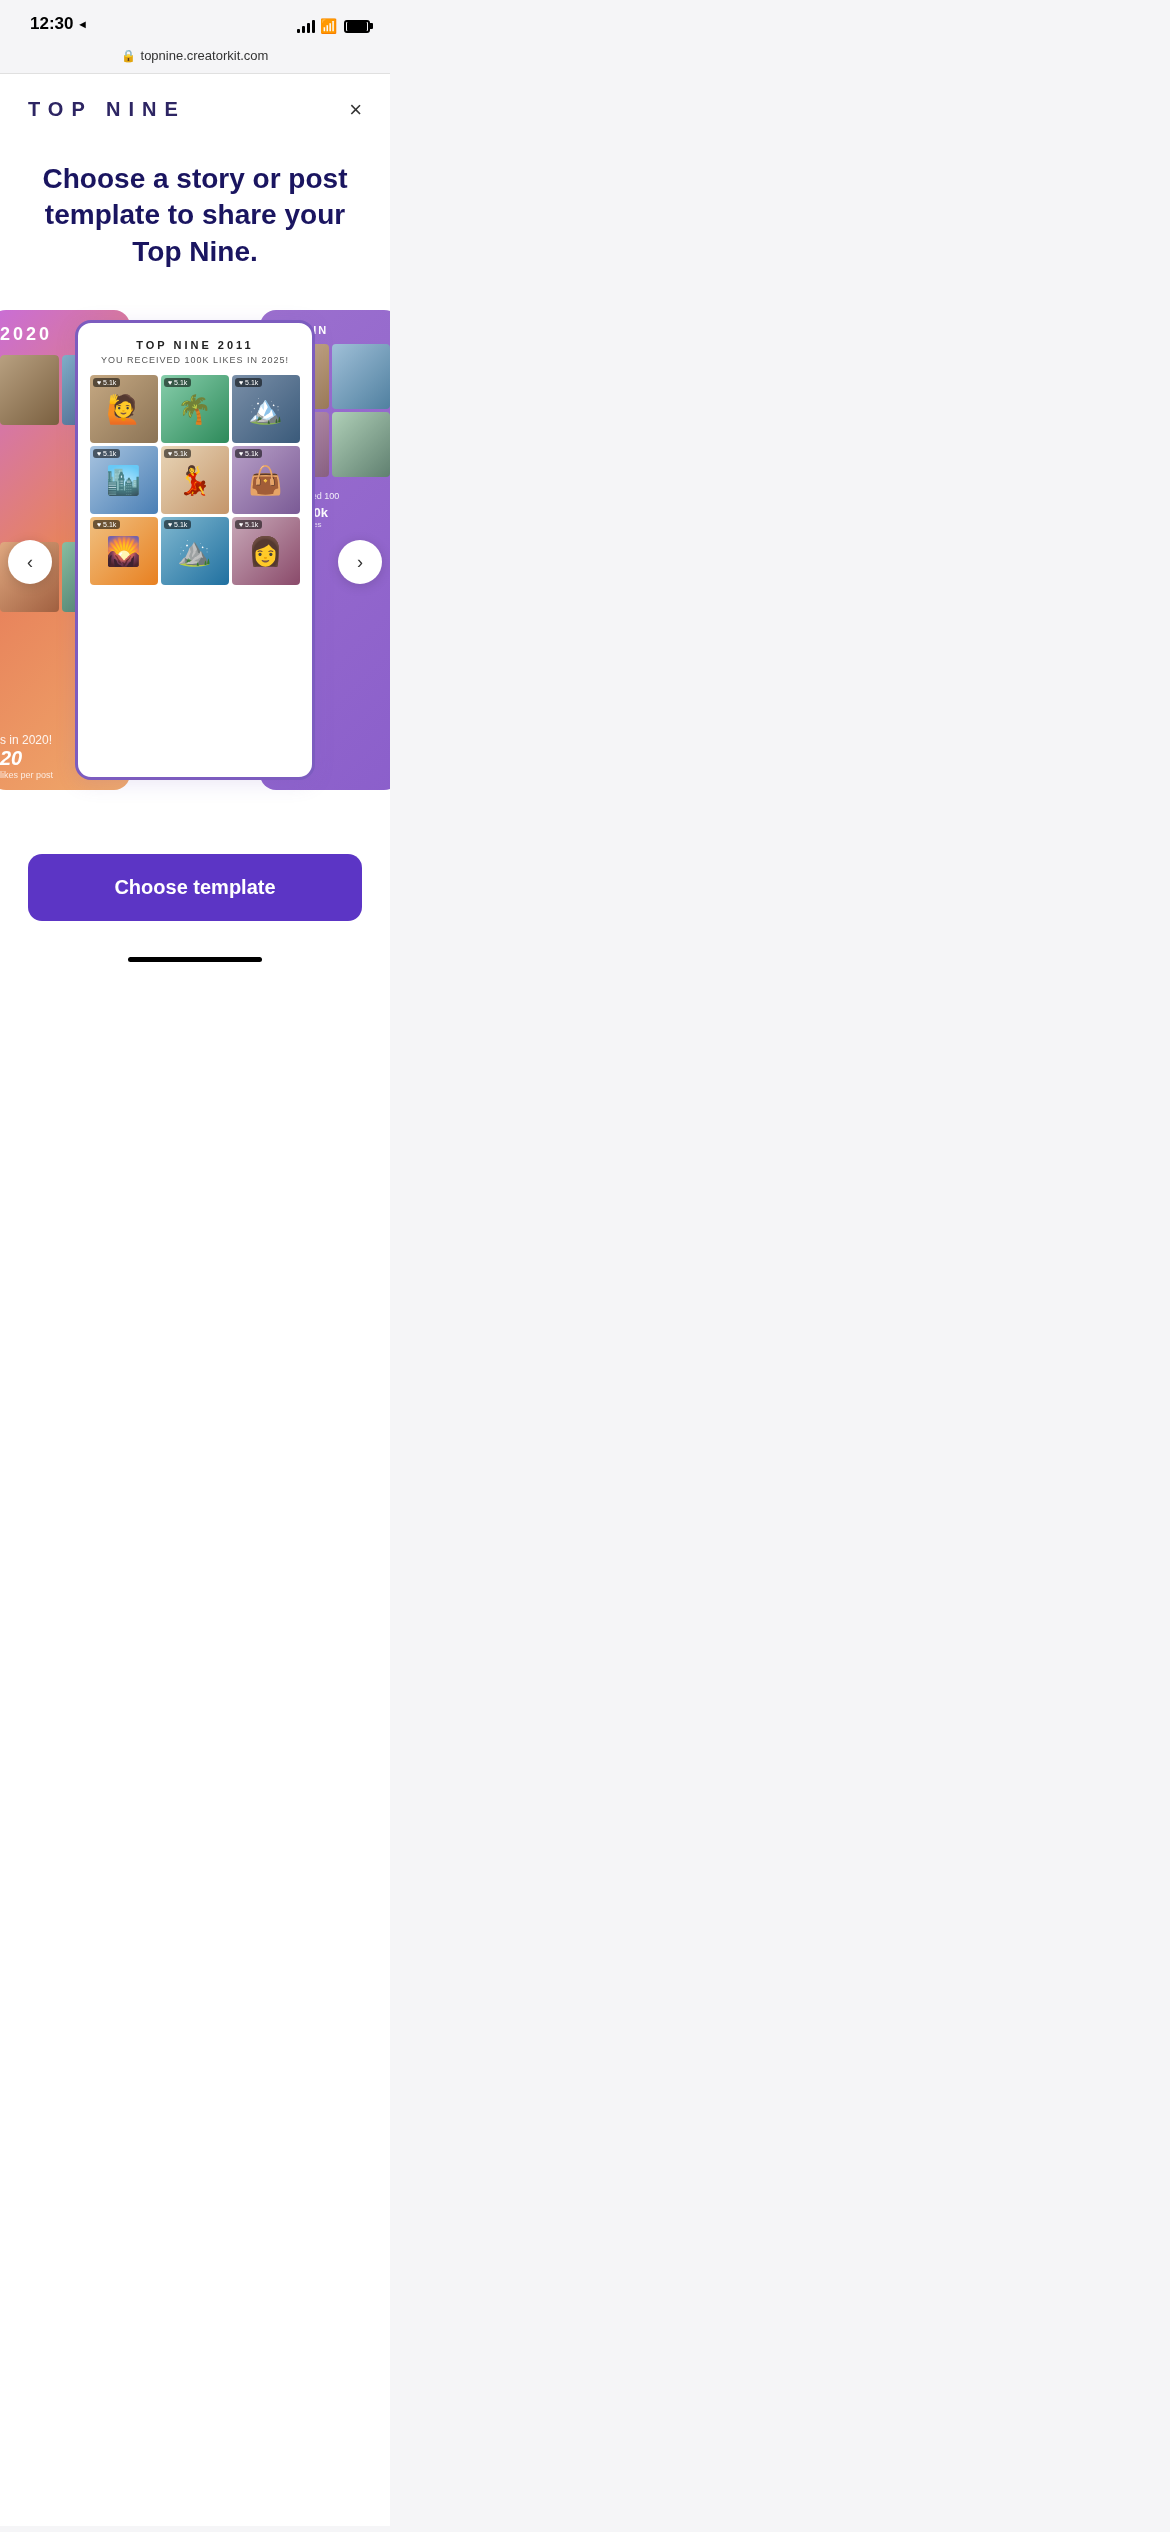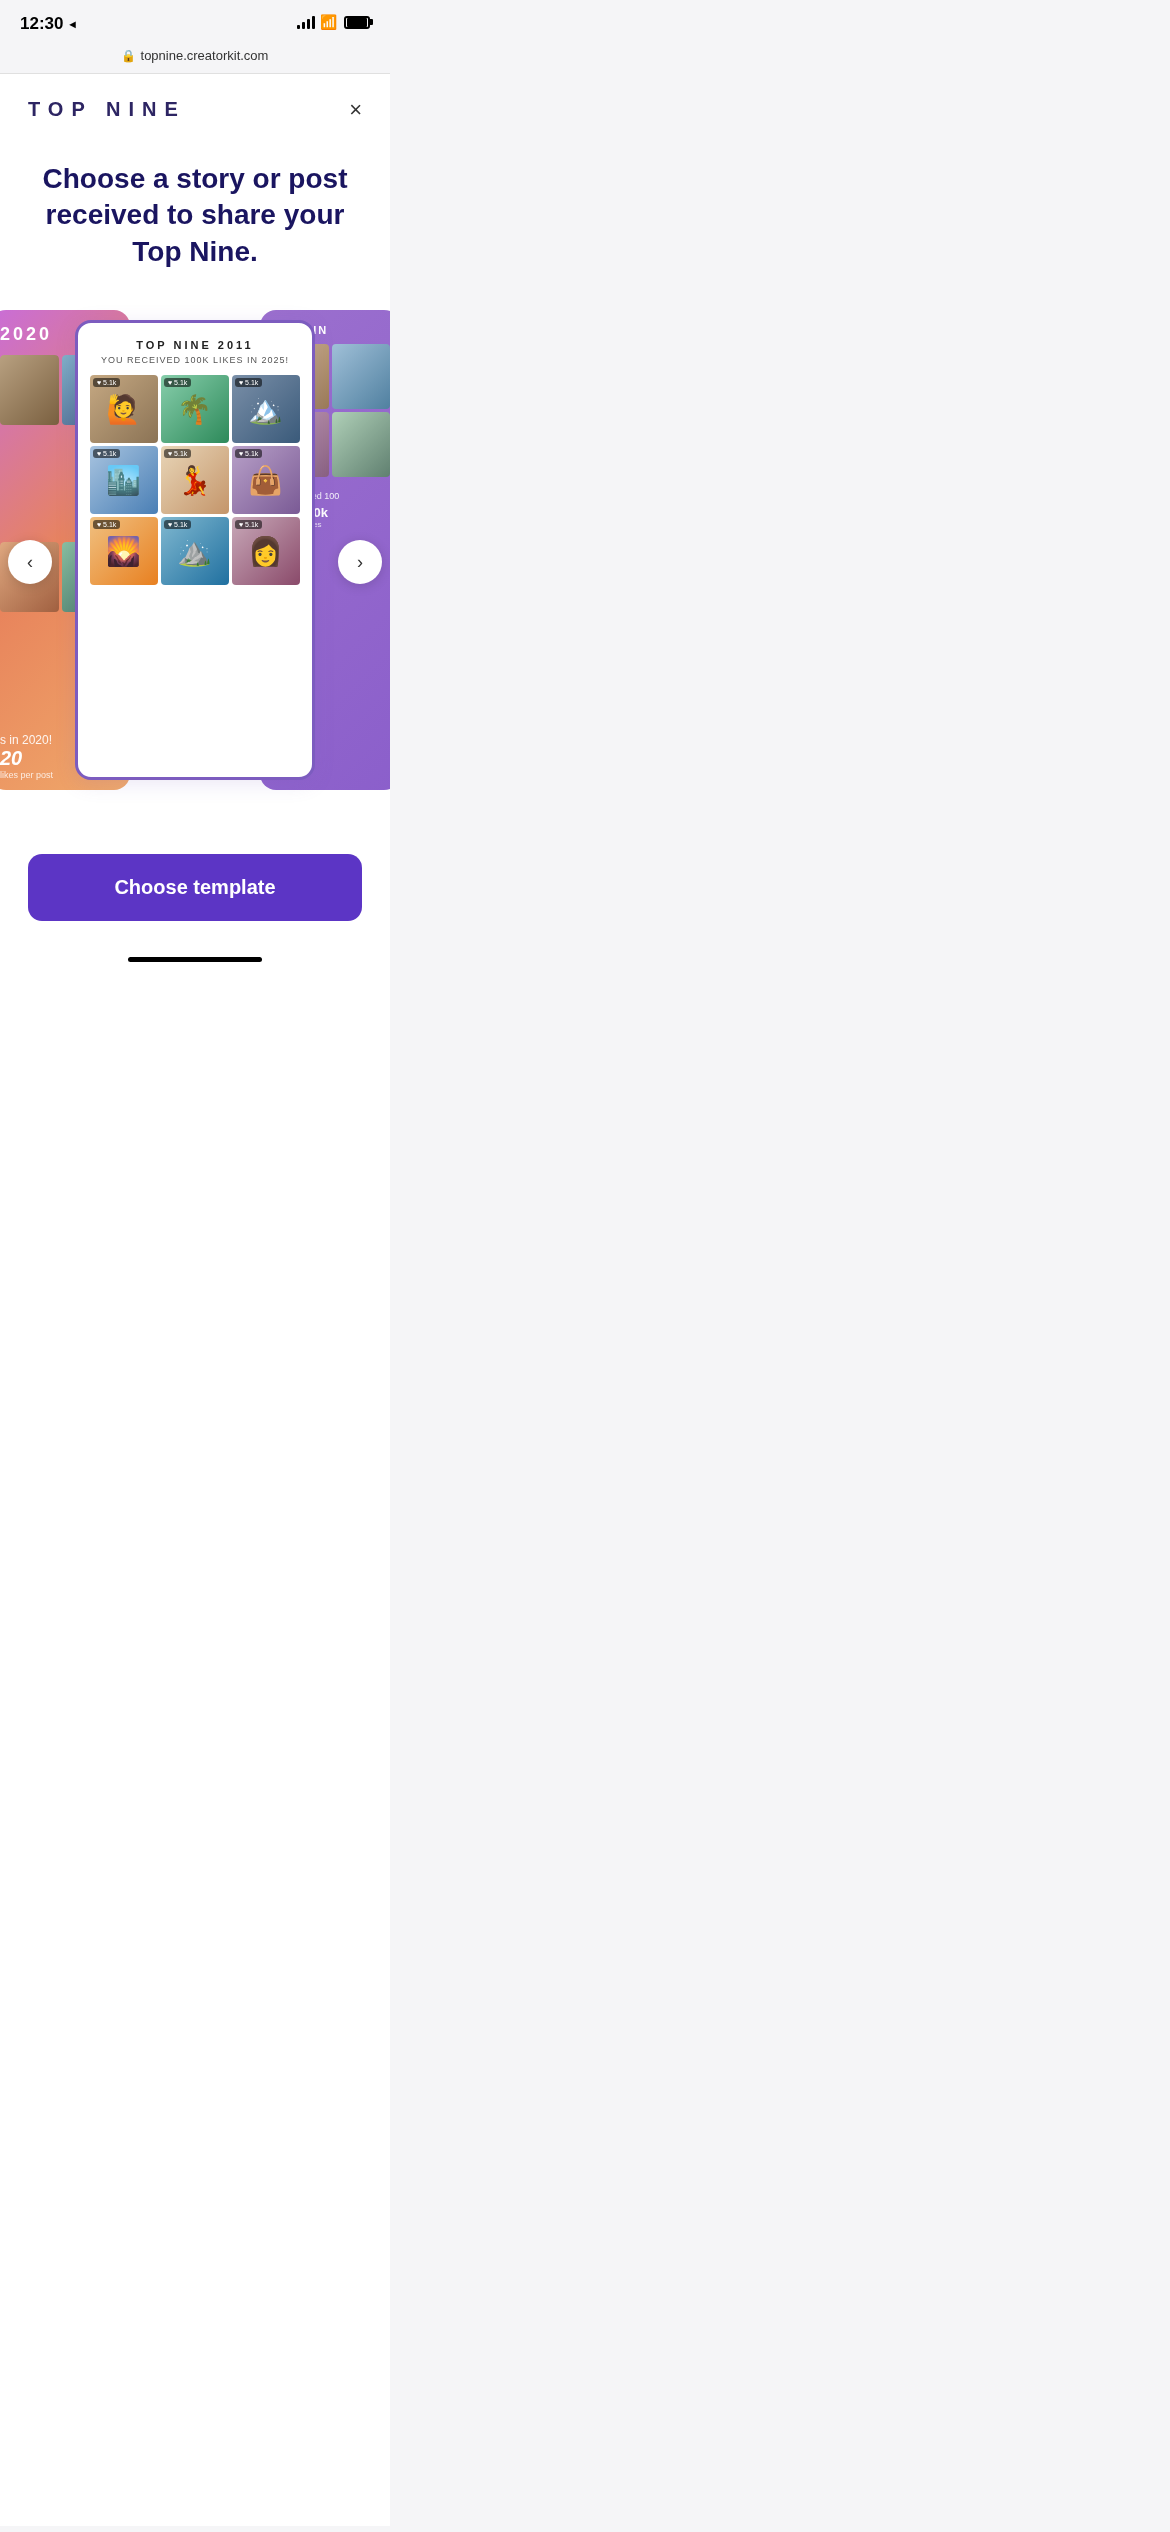--- a/index.html
+++ b/index.html
@@ -10,23 +10,24 @@
       min-height: 844px;
       background: #f5f5f7;
       font-family: -apple-system, BlinkMacSystemFont, 'Helvetica Neue', Arial, sans-serif;
       overflow-x: hidden;
     }
 
     
     .status-bar {
       display: flex;
       justify-content: space-between;
-      align-items: flex-start;
+      align-items: flex-end;
       padding: 14px 20px 8px 20px;
       background: #f5f5f7;
+      margin-left: 10px;
     }
     .status-time {
       font-size: 17px;
       font-weight: 600;
       color: #000;
       display: flex;
       align-items: center;
       gap: 4px;
     }
     .status-icons {
@@ -408,21 +409,21 @@
 </div>
 
 <div class="main-content">
 
   <div class="header">
     <div class="logo">TOP NINE</div>
     <button class="close-btn">×</button>
   </div>
 
   <div class="headline">
-    <div class="headline-text">Choose a story or post received to share your Top Nine.</div>
+    <div class="headline-text">Choose a story or post template to share your Top Nine.</div>
   </div>
 
   <div class="carousel-area">
 
     <div class="card-left">
       <div class="year-label">2020</div>
       <div class="grid-3x3">
         <div class="grid-cell">
           <div class="cell-placeholder lc1" style="height:70px;"></div>
         </div>

